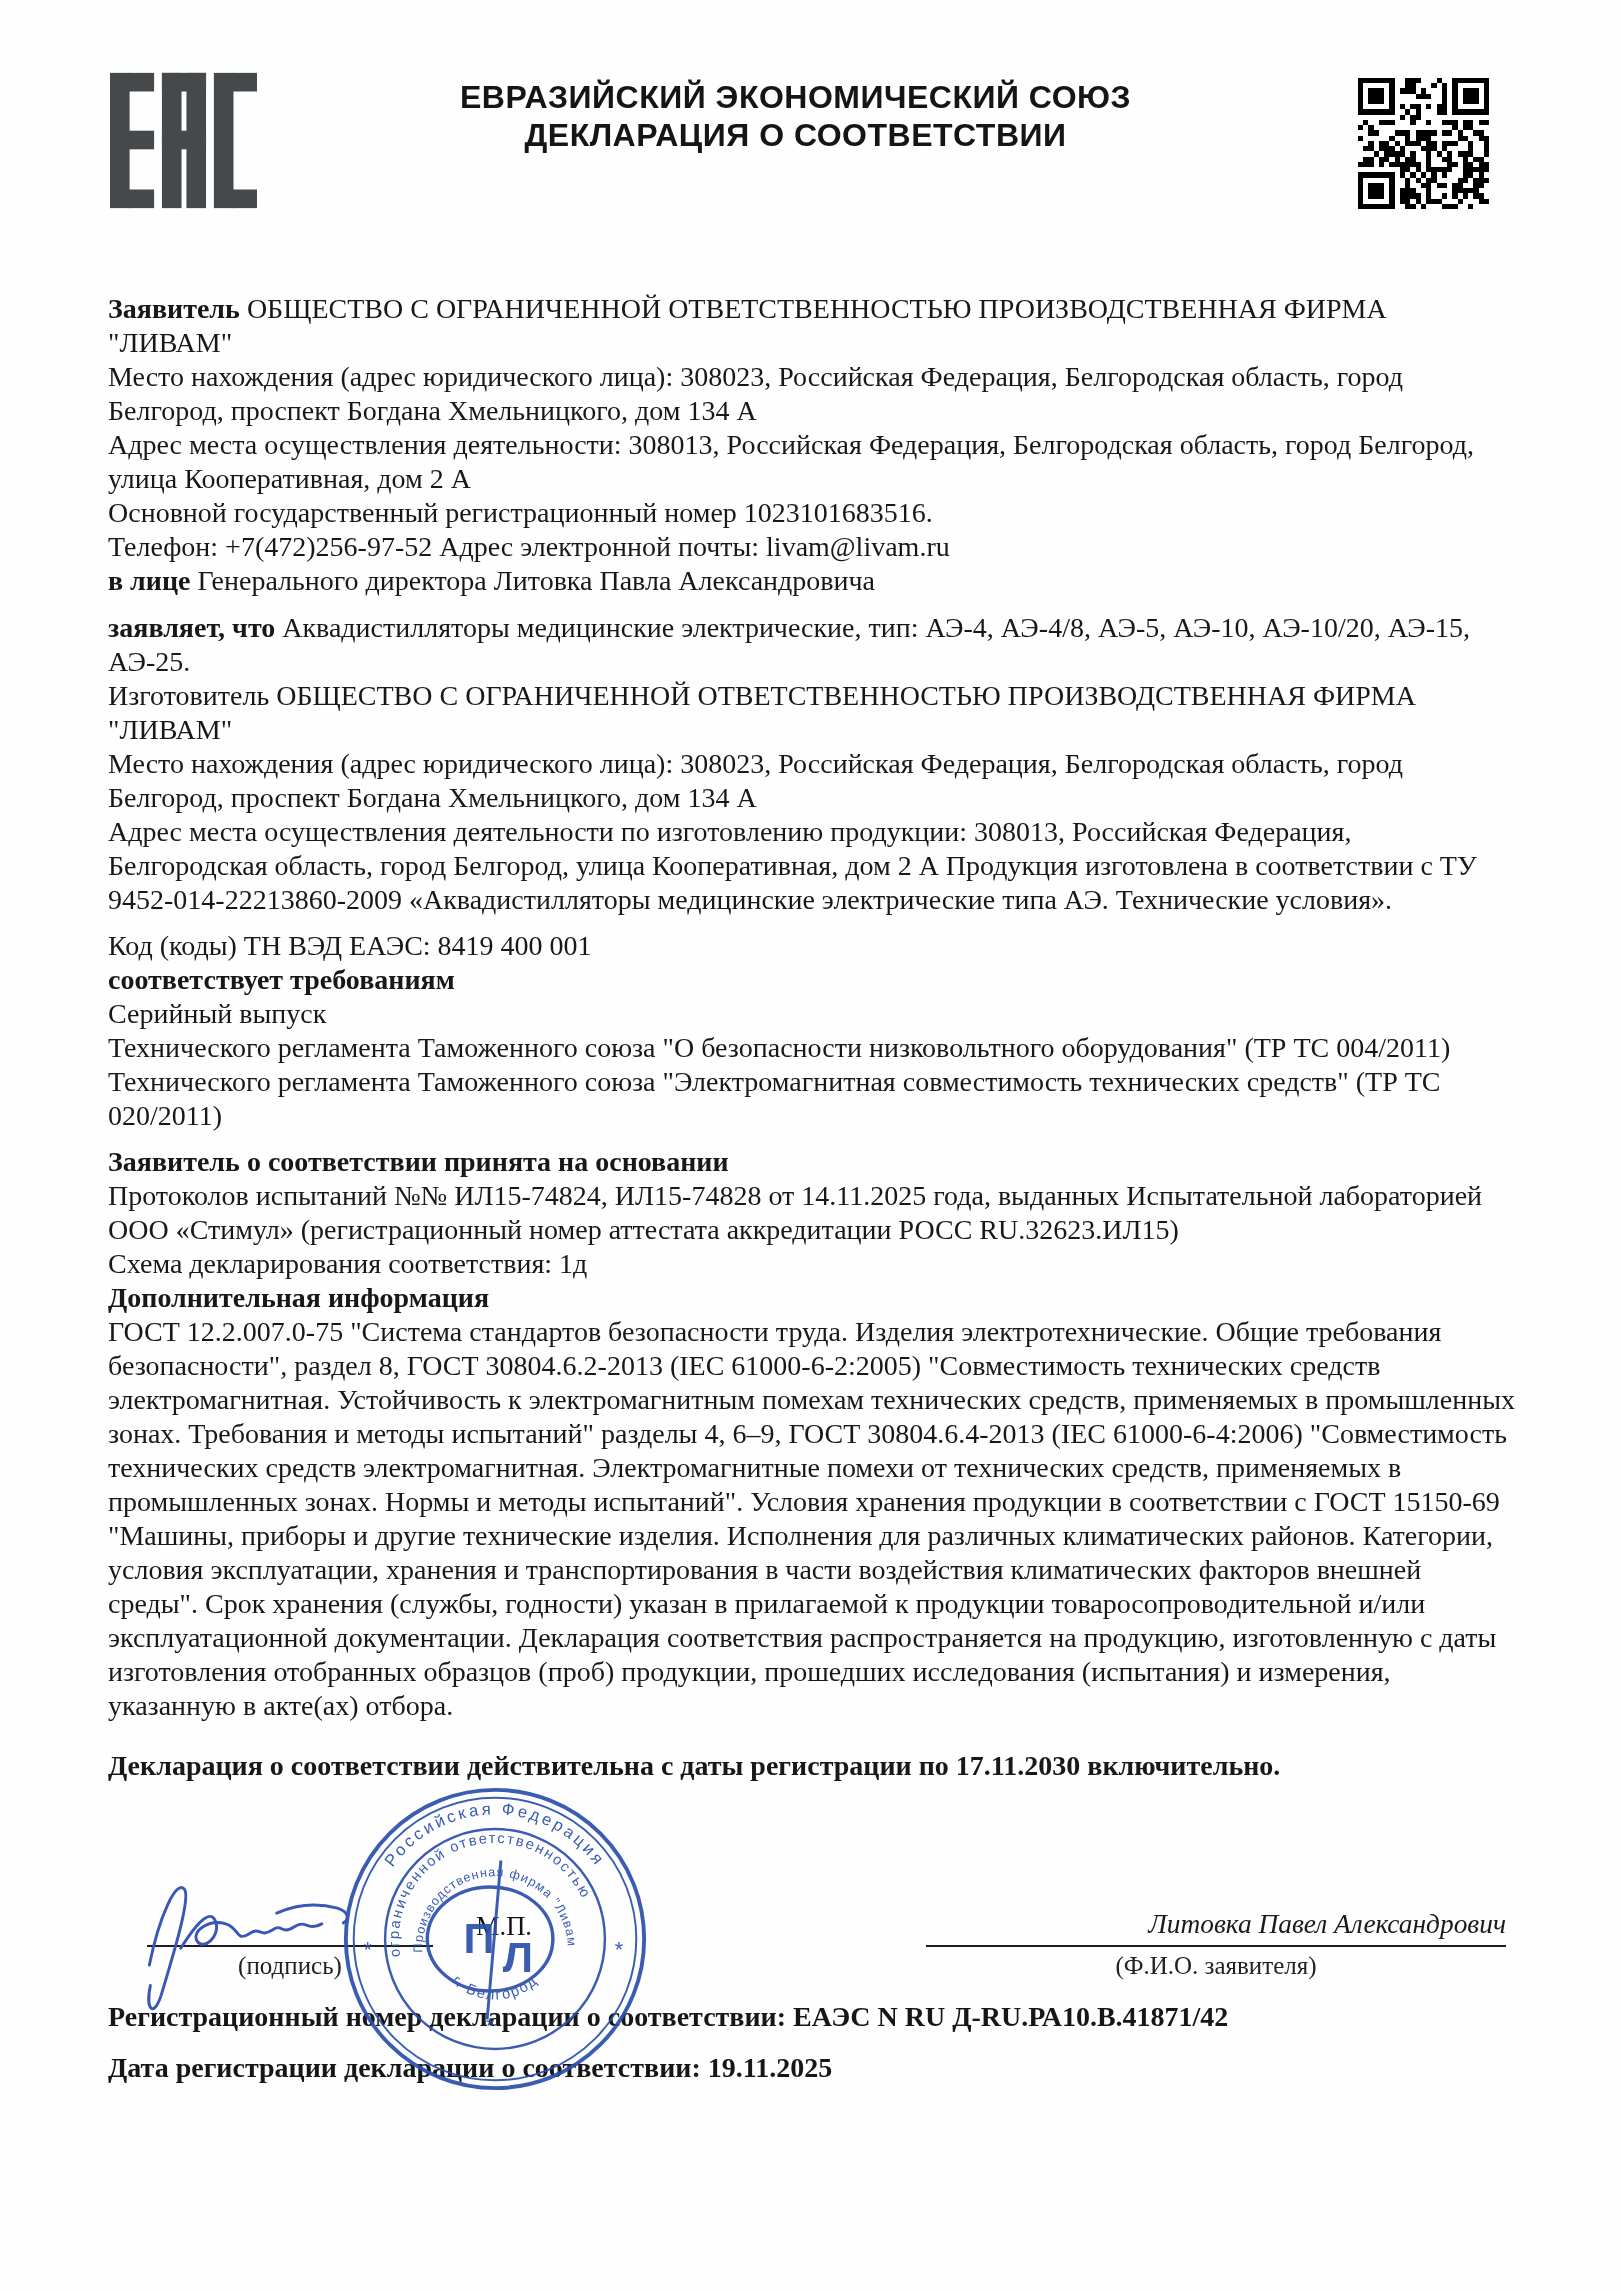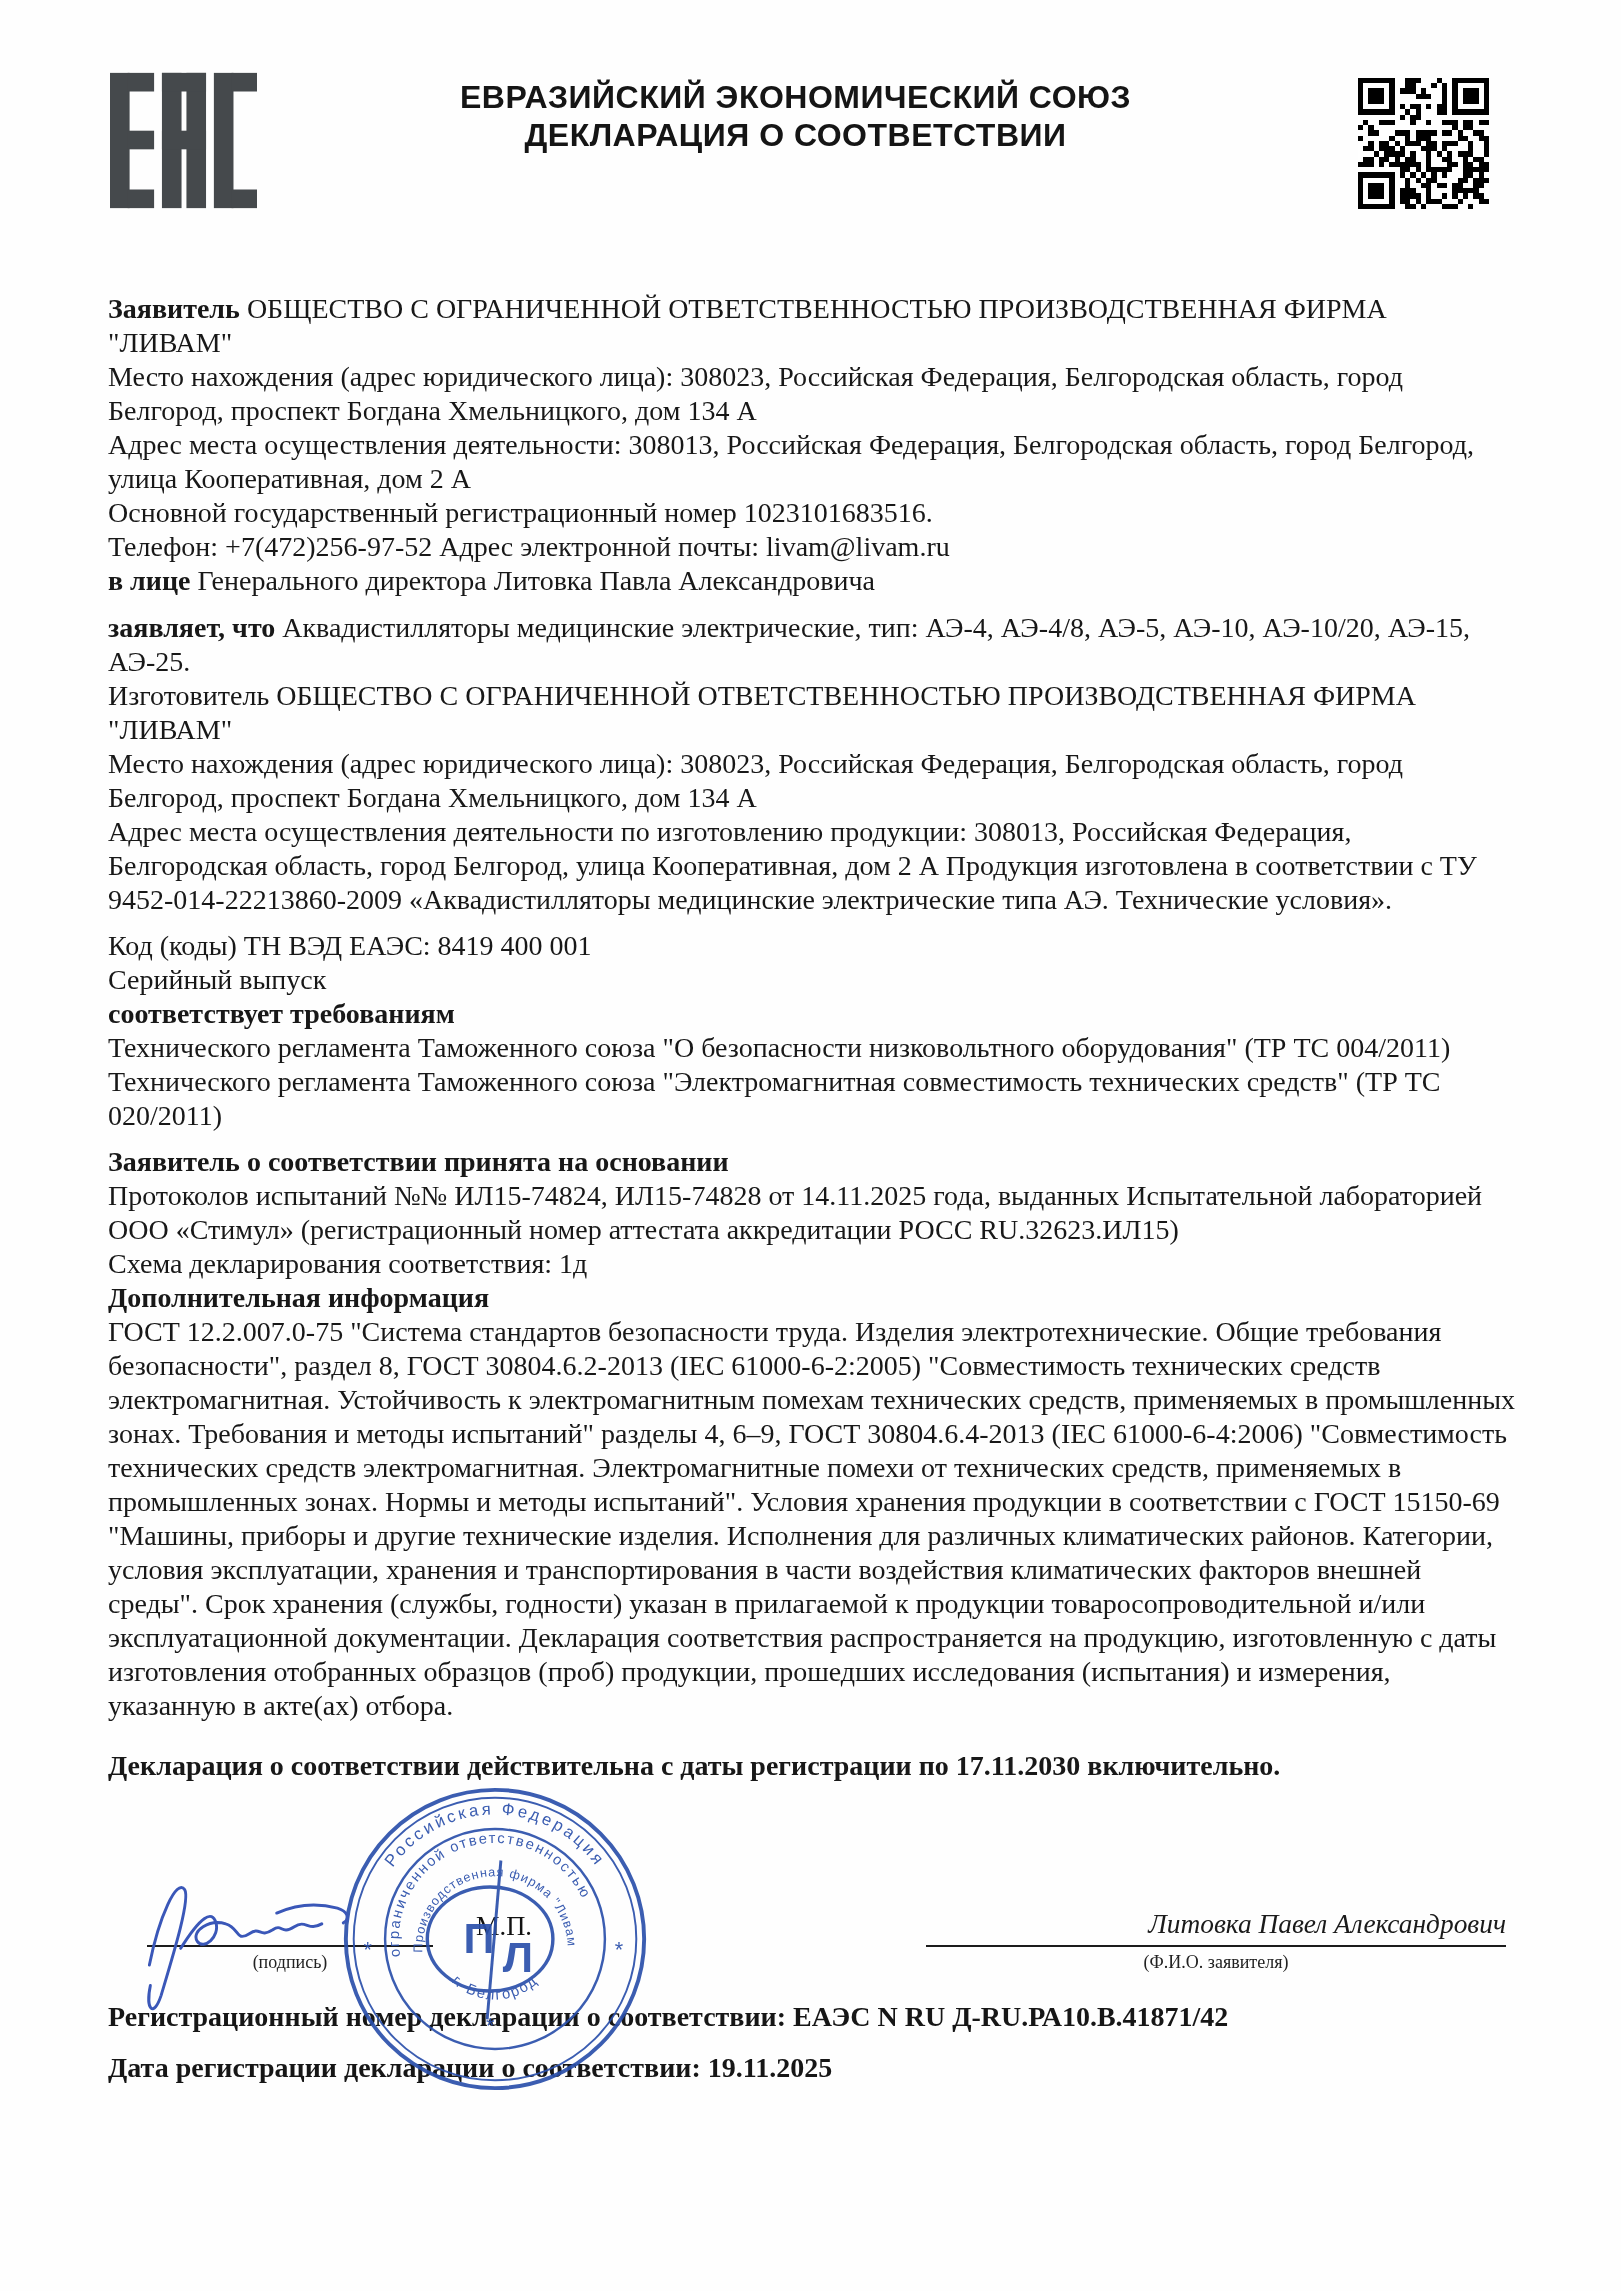--- a/index.html
+++ b/index.html
@@ -31,21 +31,21 @@
   .body-text p{margin:0;padding:0;}
   .body-text p b{font-weight:bold;margin-top:43px;}
   .mt13{margin-top:12.7px !important;}
   .mt12{margin-top:11.8px !important;}
   .mt26{margin-top:25.5px !important;}
   
   .sig-line{position:absolute;height:2px;background:#1c1c1c;}
   .sig-line.left{left:147px;top:1945px;width:286px;}
   .sig-line.right{left:926px;top:1945px;width:580px;}
   .under-label{
-    position:absolute;text-align:center;font-size:18px;color:#222;
+    position:absolute;text-align:center;font-size:25px;color:#222;
   }
   .under-label.podpis{left:147px;width:286px;top:1952px;}
   .under-label.fio{left:926px;width:580px;top:1952px;}
   .fio-name{
     position:absolute;left:926px;width:580px;top:1909px;
     text-align:right;font-size:27.4px;color:#1a1a1a;font-style:italic;
   }
   .mp-label{
     position:absolute;left:476px;top:1911px;font-size:26.5px;color:#111;z-index:1;
   }
@@ -322,22 +322,22 @@
     <p><span>Место нахождения (адрес юридического лица): 308023, Российская Федерация, Белгородская область, город Белгород, проспект Богдана Хмельницкого, дом 134 А</span></p>
     <p><span>Адрес места осуществления деятельности: 308013, Российская Федерация, Белгородская область, город Белгород, улица Кооперативная, дом 2 А</span></p>
     <p><span>Основной государственный регистрационный номер 1023101683516.</span></p>
     <p><span>Телефон: +7(472)256-97-52 Адрес электронной почты: livam@livam.ru</span></p>
     <p><b>в лице</b><span> Генерального директора Литовка Павла Александровича</span></p>
     <p class="mt13"><b>заявляет, что</b><span> Аквадистилляторы медицинские электрические, тип: АЭ-4, АЭ-4/8, АЭ-5, АЭ-10, АЭ-10/20, АЭ-15, АЭ-25.</span></p>
     <p><span>Изготовитель ОБЩЕСТВО С ОГРАНИЧЕННОЙ ОТВЕТСТВЕННОСТЬЮ ПРОИЗВОДСТВЕННАЯ ФИРМА "ЛИВАМ"</span></p>
     <p><span>Место нахождения (адрес юридического лица): 308023, Российская Федерация, Белгородская область, город Белгород, проспект Богдана Хмельницкого, дом 134 А</span></p>
     <p><span>Адрес места осуществления деятельности по изготовлению продукции: 308013, Российская Федерация, Белгородская область, город Белгород, улица Кооперативная, дом 2 А Продукция изготовлена в соответствии с ТУ 9452-014-22213860-2009 «Аквадистилляторы медицинские электрические типа АЭ. Технические условия».</span></p>
     <p class="mt13"><span>Код (коды) ТН ВЭД ЕАЭС: 8419 400 001</span></p>
+    <p><b>соответствует требованиям</b></p>
     <p><span>Серийный выпуск</span></p>
-    <p><b>соответствует требованиям</b></p>
     <p><span>Технического регламента Таможенного союза "О безопасности низковольтного оборудования" (ТР ТС 004/2011)</span></p>
     <p><span>Технического регламента Таможенного союза "Электромагнитная совместимость технических средств" (ТР ТС 020/2011)</span></p>
     <p class="mt12"><b>Заявитель о соответствии принята на основании</b></p>
     <p><span>Протоколов испытаний №№ ИЛ15-74824, ИЛ15-74828 от 14.11.2025 года, выданных Испытательной лабораторией ООО «Стимул» (регистрационный номер аттестата аккредитации РОСС RU.32623.ИЛ15)</span></p>
     <p><span>Схема декларирования соответствия: 1д</span></p>
     <p><b>Дополнительная информация</b></p>
     <p><span>ГОСТ 12.2.007.0-75 "Система стандартов безопасности труда. Изделия электротехнические. Общие требования безопасности", раздел 8, ГОСТ 30804.6.2-2013 (IEC 61000-6-2:2005) "Совместимость технических средств электромагнитная. Устойчивость к электромагнитным помехам технических средств, применяемых в промышленных зонах. Требования и методы испытаний" разделы 4, 6–9, ГОСТ 30804.6.4-2013 (IEC 61000-6-4:2006) "Совместимость технических средств электромагнитная. Электромагнитные помехи от технических средств, применяемых в промышленных зонах. Нормы и методы испытаний". Условия хранения продукции в соответствии с ГОСТ 15150-69 "Машины, приборы и другие технические изделия. Исполнения для различных климатических районов. Категории, условия эксплуатации, хранения и транспортирования в части воздействия климатических факторов внешней среды". Срок хранения (службы, годности) указан в прилагаемой к продукции товаросопроводительной и/или эксплуатационной документации. Декларация соответствия распространяется на продукцию, изготовленную с даты изготовления отобранных образцов (проб) продукции, прошедших исследования (испытания) и измерения, указанную в акте(ах) отбора.</span></p>
     <p class="mt26"><b>Декларация о соответствии действительна с даты регистрации по 17.11.2030 включительно.</b></p>
   </div>
 

